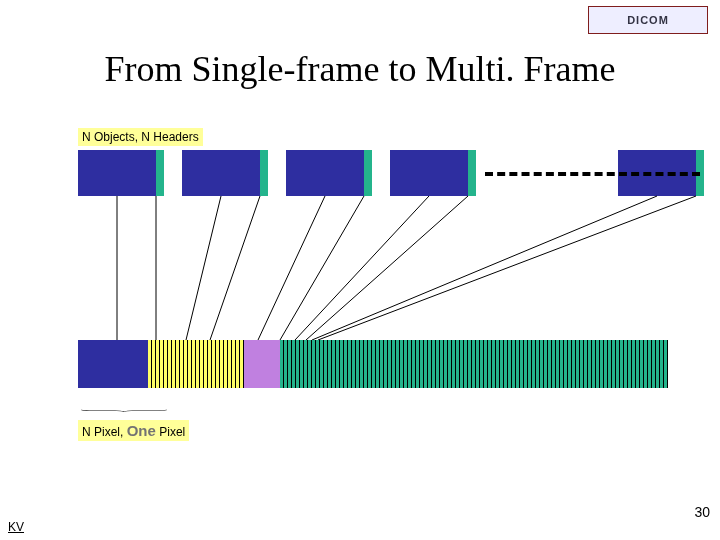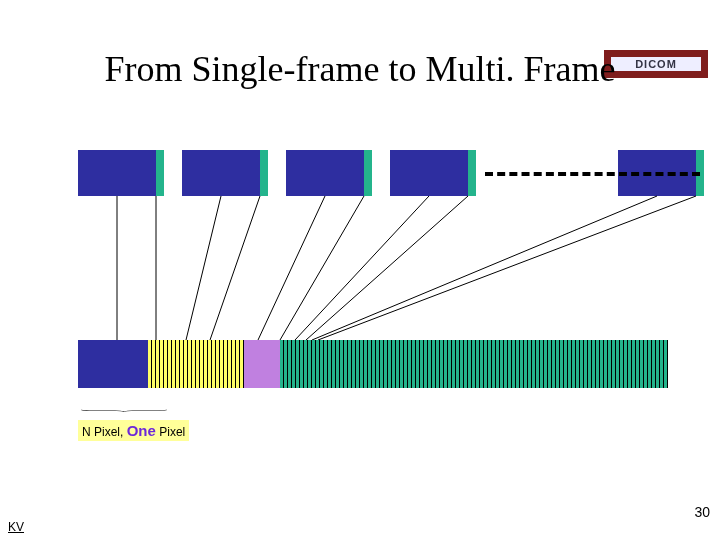--- a/index.html
+++ b/index.html
@@ -1,21 +1,21 @@
 <!DOCTYPE html>
 <html><head>
 <meta charset="utf-8">
 <style>
   * { margin: 0; padding: 0; box-sizing: border-box; }
   html, body { width: 720px; height: 540px; font-family: Georgia, 'Times New Roman', serif; background: #fff; }
   .slide { position: relative; width: 720px; height: 540px; }
-  .logo { position: absolute; top: 6px; right: 12px; width: 104px; height: 28px; border: 7px solid #7f1d1d; background: #eef; display: flex; align-items: center; justify-content: center; font: bold 11px sans-serif; color: #334; letter-spacing: 1px; margin-top: 44px; }
+  .logo { position: absolute; top: 6px; right: 12px; width: 120px; height: 28px; border: 1px solid #7f1d1d; background: #eef; display: flex; align-items: center; justify-content: center; font: bold 11px sans-serif; color: #334; letter-spacing: 1px; }
   .title { position: absolute; top: 48px; left: 0; width: 720px; text-align: center; font-size: 36px; font-weight: normal; color: #000000; }
   .label-box { position: absolute; background: #ffff99; font: 12px Arial, sans-serif; padding: 2px 4px; color: #000; white-space: nowrap; }
-  .label-box .one { color: #6d28d9; font-weight: bold; font-size: 15px; }
+  .label-box .one { color: #737373; font-weight: bold; font-size: 15px; }
   .top-row { position: absolute; top: 150px; left: 78px; }
   .block { position: absolute; }
   .blue { background: #2e2ea0; }
   .green { background: #24b48c; }
   .dash-line { position: absolute; top: 172px; left: 485px; width: 215px; height: 0; border-top: 4px dashed #000; }
   svg.connectors { position: absolute; left: 0; top: 0; width: 720px; height: 540px; pointer-events: none; }
   .bottom-row { position: absolute; top: 340px; left: 78px; }
   .stripes-yellow { background: repeating-linear-gradient(90deg, #ffff66 0 3px, #000 3px 4px); }
   .purple { background: #c080e0; }
   .stripes-green { background: repeating-linear-gradient(90deg, #24b48c 0 3px, #000 3px 4px); }
@@ -30,20 +30,21 @@
 <body>
 
 <div class="slide">
 
   <div class="logo">
     <span>DICOM</span>
   </div>
 
   <div class="title">From Single-frame to Multi. Frame</div>
 
+  <div class="label-box" style="top:128px; left:78px;">N Objects, N Headers</div>
 
   <div class="top-row">
     <div class="block blue" style="left:0px;   top:0; width:78px; height:46px;"></div>
     <div class="block green" style="left:78px;  top:0; width:8px;  height:46px;"></div>
 
     <div class="block blue" style="left:104px; top:0; width:78px; height:46px;"></div>
     <div class="block green" style="left:182px; top:0; width:8px;  height:46px;"></div>
 
     <div class="block blue" style="left:208px; top:0; width:78px; height:46px;"></div>
     <div class="block green" style="left:286px; top:0; width:8px;  height:46px;"></div>

